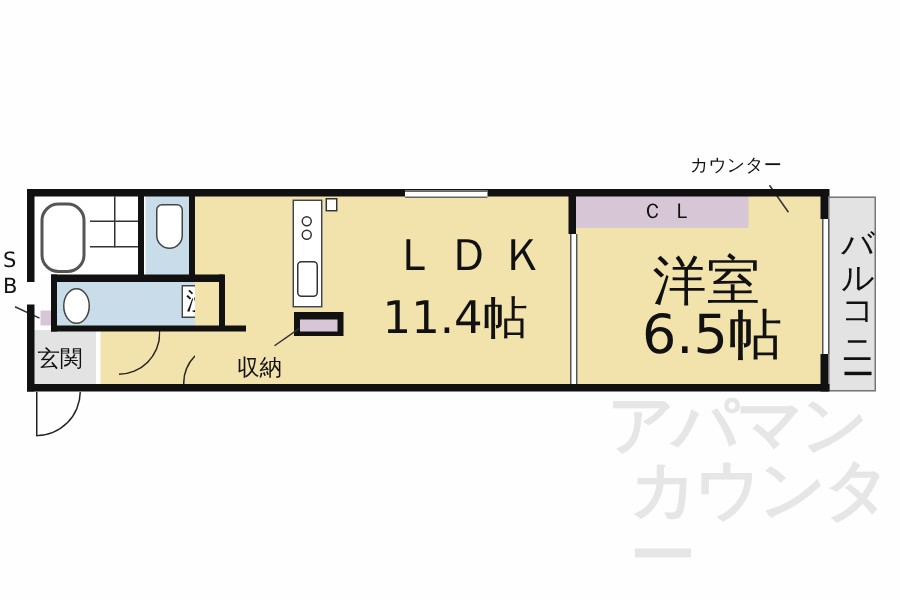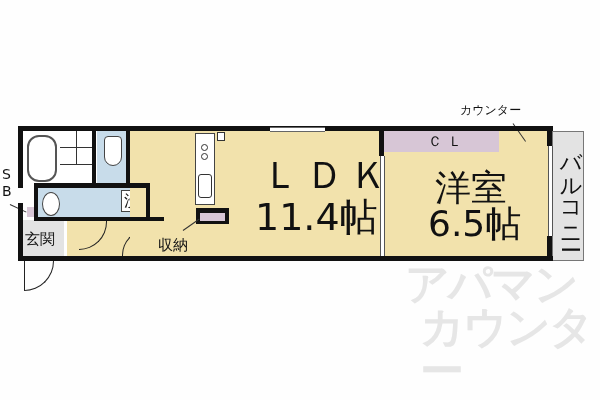--- a/index.html
+++ b/index.html
@@ -6,21 +6,21 @@
   body { width:600px; height:400px; background:#fefefe; position:relative; overflow:hidden; font-family:"DejaVu Sans", sans-serif; }
   .abs { position:absolute; }
   .wall { position:absolute; background:#111; }
   .room { position:absolute; }
   .beige { background:#f2e2ac; }
   .blue { background:#c8dcea; }
   .purple { background:#d7c6d6; }
   .gray { background:#e3e3e3; }
   .white { background:#ffffff; }
   .label { position:absolute; color:#111; line-height:1; white-space:nowrap; }
-  .big { font-size:38px; letter-spacing:6px; }
+  .big { font-size:30px; letter-spacing:6px; }
   .tile { position:absolute; border-right:1px solid #333; border-bottom:1px solid #333; box-sizing:border-box; }
   .door-arc { position:absolute; border:1px solid #222; box-sizing:border-box; }
   .watermark { position:absolute; color:#e6e6e6; font-weight:bold; font-size:44px; letter-spacing:-2px; line-height:1; }
 </style>
 </head>
 <body>
 
 <div class="watermark" style="left:405px;top:262px;text-align:center;">アパマン</div>
 <div class="watermark" style="left:420px;top:305px;">カウンター</div>
 

